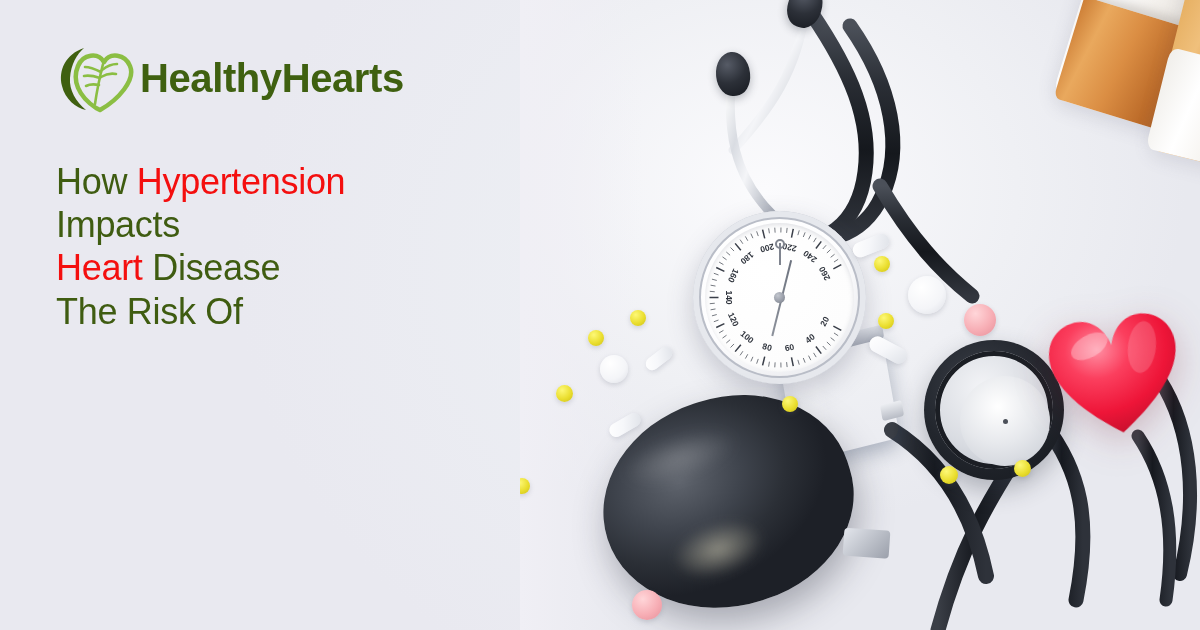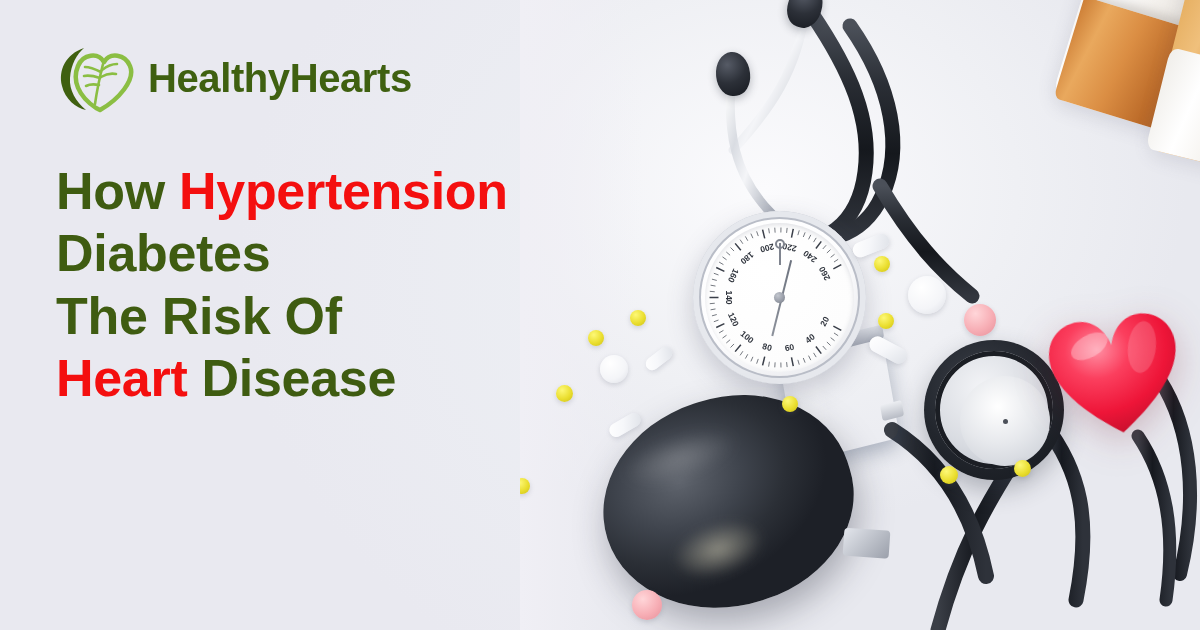--- a/index.html
+++ b/index.html
@@ -203,30 +203,30 @@
     background:linear-gradient(120deg,#ffffff 0%, #f6f7fa 45%, #dfe2e8 100%);
     box-shadow:0 2px 5px rgba(90,95,115,.2);
   }
 
   
   .content{
     position:absolute; left:0; top:0; width:560px; height:630px;
     padding:42px 0 0 56px;
     z-index:5;
   }
-  .logo-row{ display:flex; align-items:center; gap:14px; height:72px; }
+  .logo-row{ display:flex; align-items:center; gap:6px; height:72px; }
   .logo-mark{ width:78px; height:72px; position:relative; flex:0 0 auto; }
   .logo-text{
     font-size:40px; font-weight:700; color:#3f6010;
     letter-spacing:-.4px; line-height:1; white-space:nowrap;
   }
 
   .headline{
     margin-top:46px;
-    font-size:52px; font-weight:700; line-height:1.2;
+    font-size:36px; font-weight:400; line-height:1.2;
     color:#3f5c11; letter-spacing:-.3px;
     max-width:560px;
   }
   .headline .hl{ color:#f40f0f; }
   .headline .ln{ display:block; white-space:nowrap; }
 </style>
 </head>
 <body>
 
 <div class="banner">
@@ -443,18 +443,18 @@
             <path d="M46 28 C51 24 56 22 61 22"></path>
             <path d="M45 35 C50 32 55 31 60 32"></path>
           </g>
         </svg>
       </div>
       <span class="logo-text">HealthyHearts</span>
     </div>
 
     <h1 class="headline">
       <span class="ln"><span>How </span><span class="hl">Hypertension</span></span>
-      <span class="ln">Diabetes</span>
+      <span class="ln">Impacts</span>
+      <span class="ln"><span class="hl">Heart</span><span> Disease</span></span>
       <span class="ln">The Risk Of</span>
-      <span class="ln"><span class="hl">Heart</span><span> Disease</span></span>
     </h1>
   </div>
 </div>
 
 </body></html>

